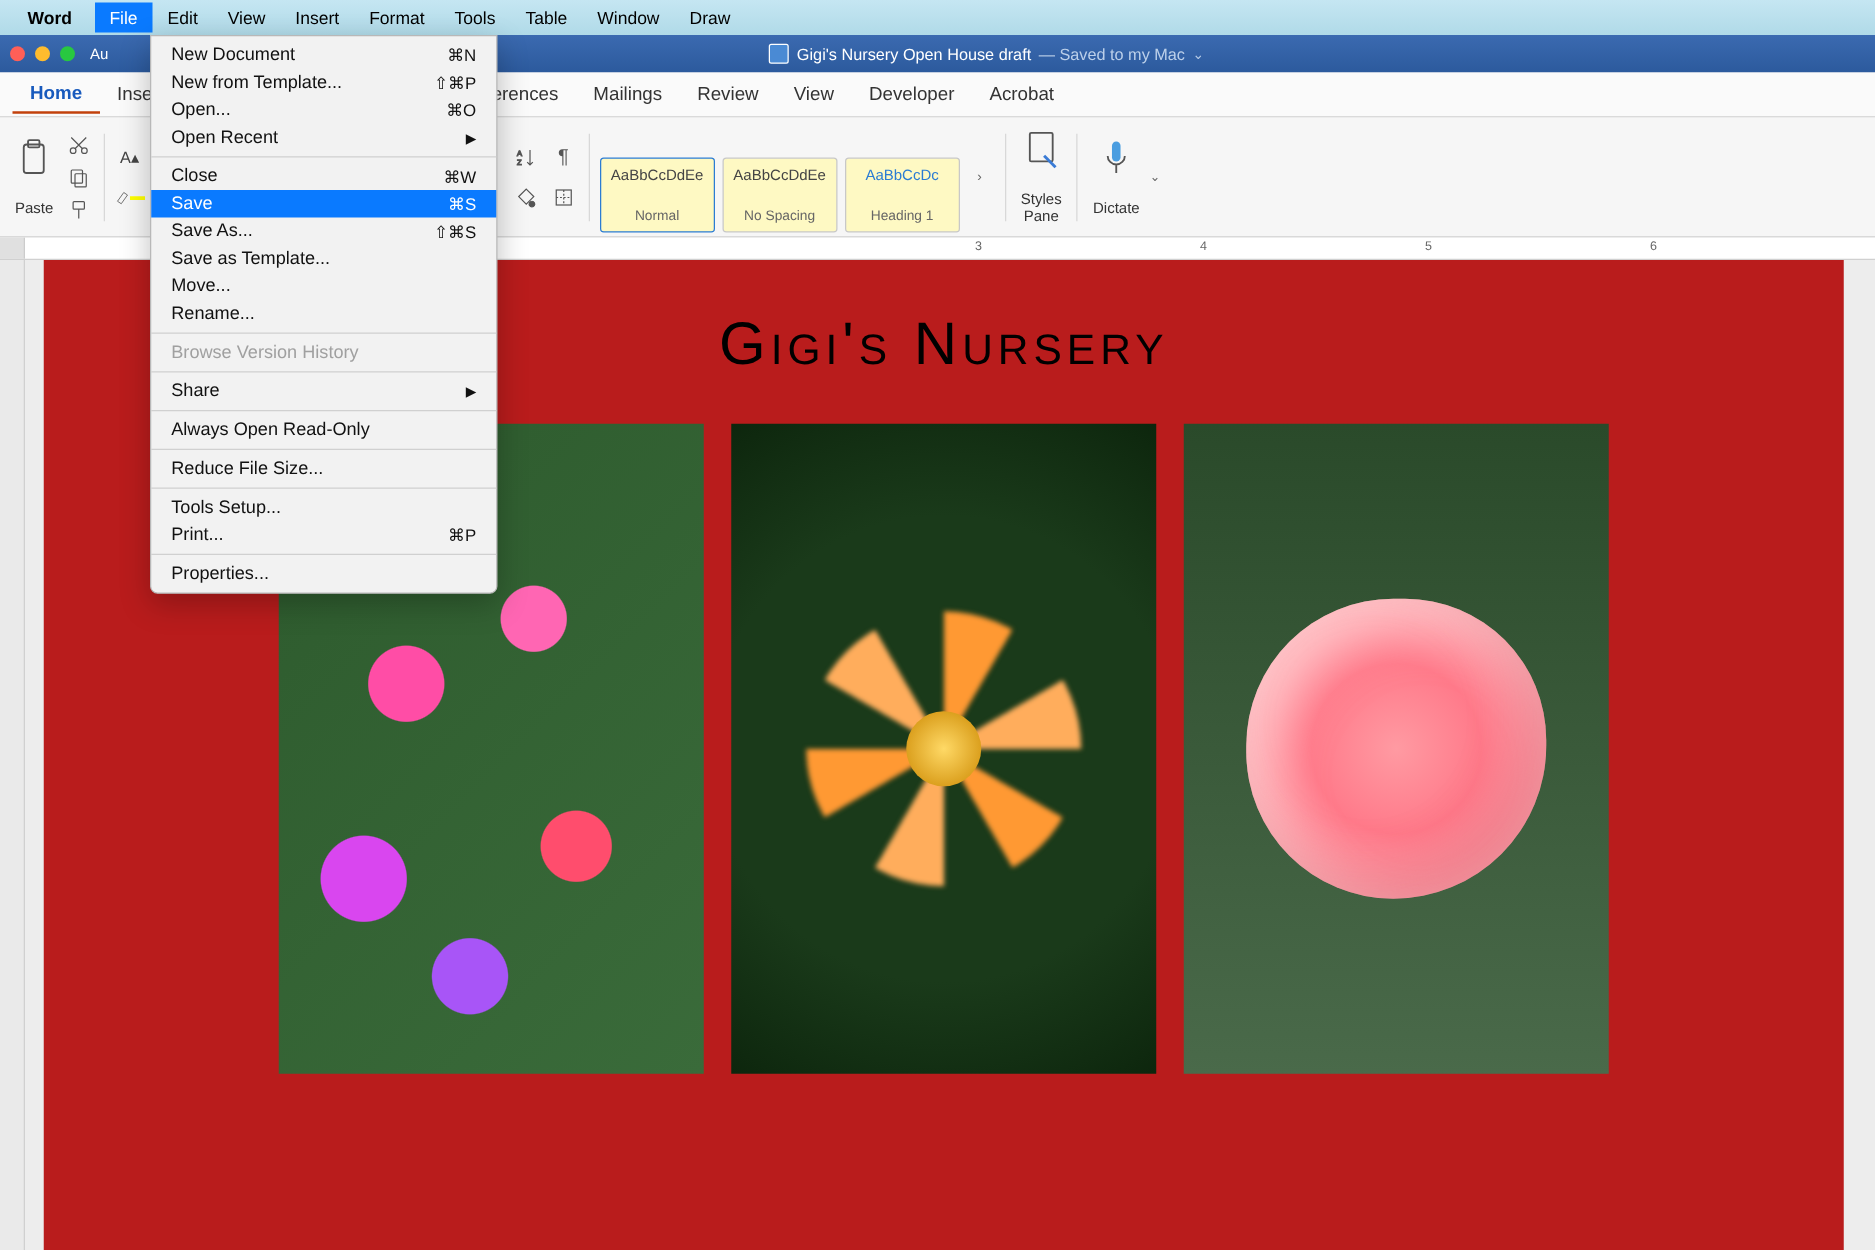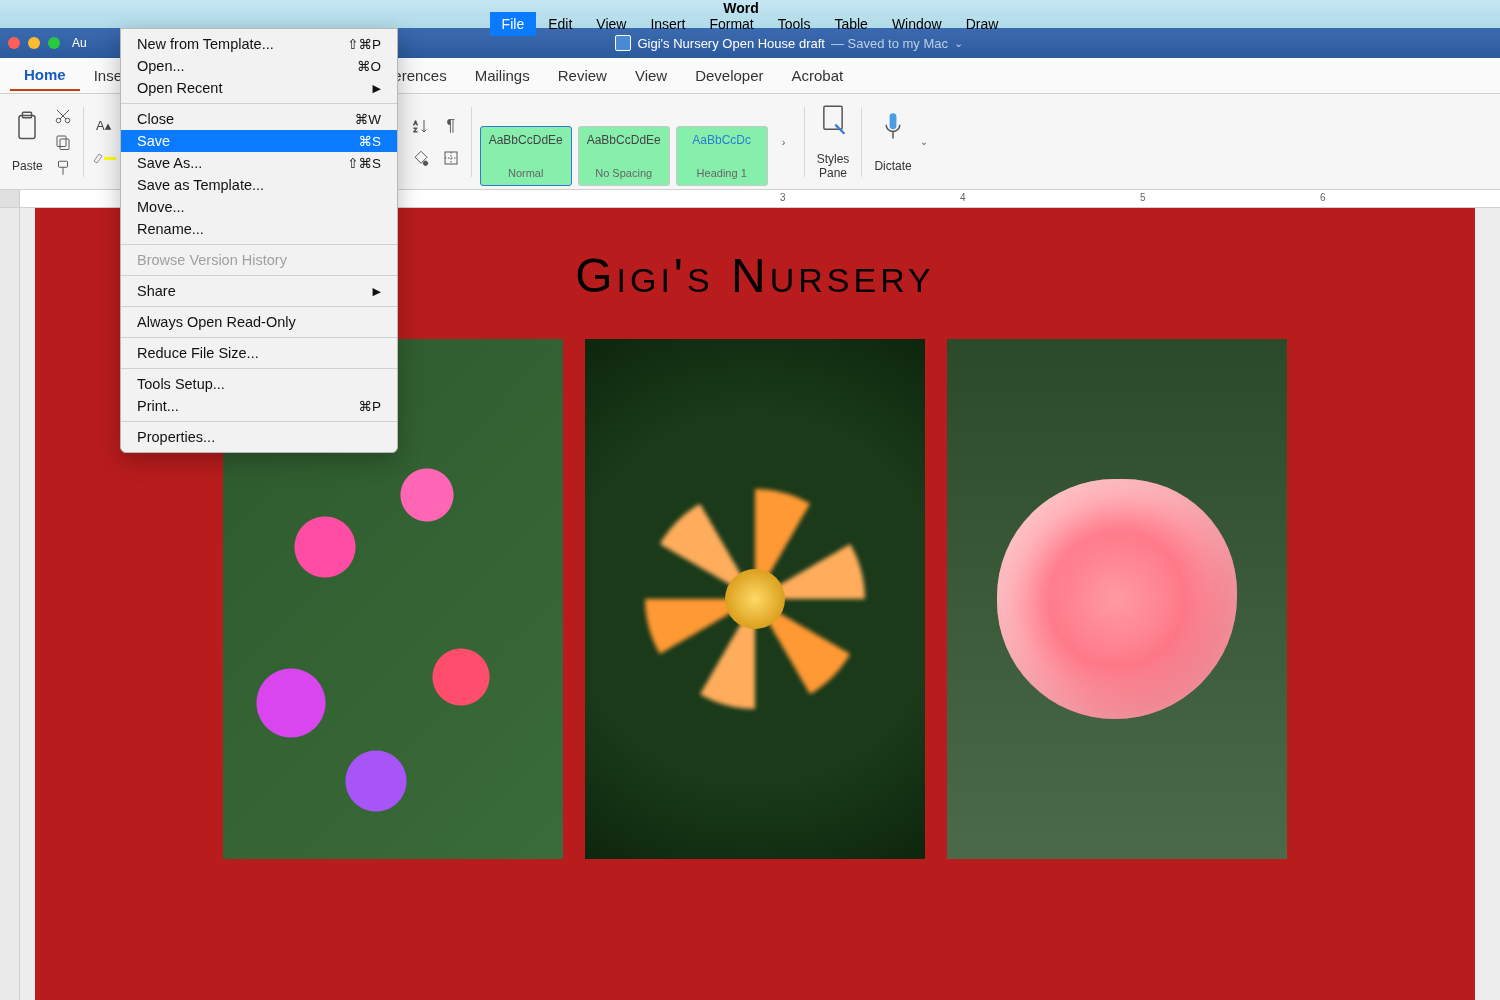--- a/index.html
+++ b/index.html
@@ -1,19 +1,19 @@
 <!DOCTYPE html>
 <html><head>
 <meta charset="utf-8">
 <style>
 * { margin: 0; padding: 0; box-sizing: border-box; font-family: -apple-system, BlinkMacSystemFont, "Segoe UI", sans-serif; }
 body { background: #f5f5f5; width: 1500px; height: 1000px; overflow: hidden; position: relative; }
 
 
-.mac-menubar { height: 28px; background: linear-gradient(#c5e6f2, #b0dae8); display: flex; align-items: center; padding: 0 10px; font-size: 14px; flex-direction: column; }
+.mac-menubar { height: 28px; background: linear-gradient(#c5e6f2, #b0dae8); display: flex; align-items: center; padding: 0 10px; font-size: 14px; }
 .mac-menubar .apple { margin-right: 12px; font-size: 16px; }
 .mac-menubar .app { font-weight: 700; margin-right: 18px; }
 .mac-menubar .menu-item { padding: 4px 12px; cursor: default; }
 .mac-menubar .menu-item.active { background: #0a7aff; color: #fff; border-radius: 0; }
 
 
 .titlebar { height: 30px; background: linear-gradient(#3b6ab0, #2c5a9d); display: flex; align-items: center; padding: 0 8px; color: #fff; font-size: 13px; }
 .traffic-lights { display: flex; gap: 8px; margin-right: 12px; }
 .traffic-lights .light { width: 12px; height: 12px; border-radius: 50%; }
 .tl-red { background: #ff5f57; } .tl-yellow { background: #febc2e; } .tl-green { background: #28c840; }
@@ -28,21 +28,21 @@
 
 
 .ribbon { height: 96px; background: #f6f6f6; border-bottom: 1px solid #d0d0d0; display: flex; align-items: center; padding: 4px 8px; gap: 4px; }
 .ribbon .vsep { width: 1px; height: 70px; background: #d8d8d8; margin: 0 4px; }
 .ribbon .btn-large { display: flex; flex-direction: column; align-items: center; gap: 16px; font-size: 12px; color: #333; cursor: default; padding: 4px 4px; }
 .ribbon .btn-large .icon-box { width: 28px; height: 32px; }
 .ribbon .btn-sm { width: 24px; height: 24px; display: flex; align-items: center; justify-content: center; cursor: default; }
 .ribbon .font-row { display: flex; align-items: center; gap: 6px; }
 .ribbon .swatch-yellow::after { content:""; display:block; width:16px; height:3px; background:#ffff00; margin-top:2px;}
 .ribbon .swatch-red::after { content:""; display:block; width:16px; height:3px; background:#e81123; margin-top:2px;}
-.ribbon .style-card { border: 1px solid #c8c8c8; border-radius: 3px; padding: 6px 8px; width: 92px; height: 60px; text-align: center; background: #86efac; display:flex; flex-direction:column; justify-content:space-between; cursor:default;margin-top:29px; }
+.ribbon .style-card { border: 1px solid #c8c8c8; border-radius: 3px; padding: 6px 8px; width: 92px; height: 60px; text-align: center; background: #fef9c3; display:flex; flex-direction:column; justify-content:space-between; cursor:default;margin-top:29px; }
 .ribbon .style-card.sel { border: 1.5px solid #2b7cd3; }
 .ribbon .style-card .preview { font-size: 12px; color: #444; }
 .ribbon .style-card .lbl { font-size: 11px; color: #666; }
 .ribbon .style-card.heading .preview { color: #2b7cd3; }
 .ribbon svg { stroke: #555; fill: none; stroke-width: 1.3; }
 
 
 .ruler { height: 18px; background: #eaeaea; position: relative; overflow: hidden; border-bottom: 1px solid #d0d0d0; display:flex; }
 .ruler .vstub { width: 20px; background:#e0e0e0; border-right:1px solid #ccc; height:100%; }
 .ruler .tick-strip { flex:1; position:relative; background:#fff; }
@@ -313,20 +313,24 @@
     <div class="gallery">
       <div class="photo p1"></div>
       <div class="photo p2"></div>
       <div class="photo p3"></div>
     </div>
   </div>
 </div>
 
 <div class="dropdown" id="file-menu">
     <div class="row">
+      <span>New Document</span>
+      <span class="shortcut">⌘N</span>
+    </div>
+    <div class="row">
       <span>New from Template...</span>
       <span class="shortcut">⇧⌘P</span>
     </div>
     <div class="row">
       <span>Open...</span>
       <span class="shortcut">⌘O</span>
     </div>
     <div class="row">
       <span>Open Recent</span>
       <span class="submenu-arrow">▶</span>

